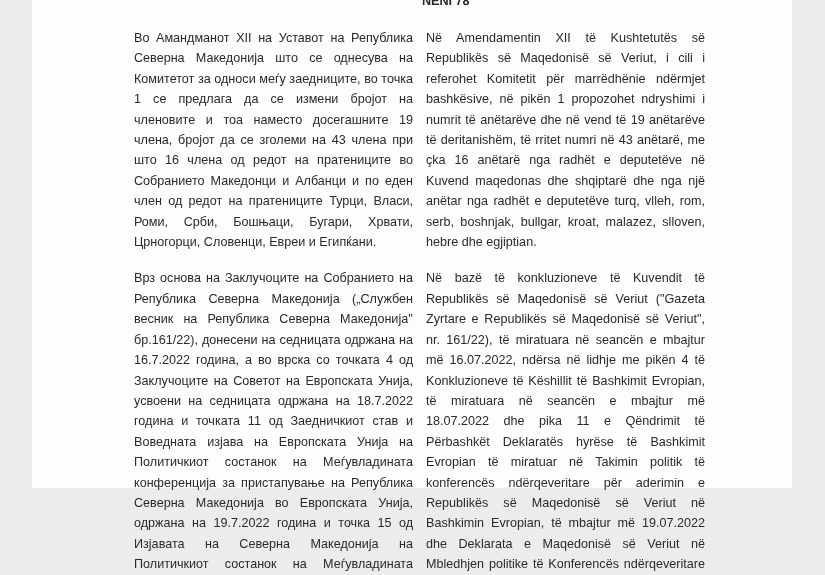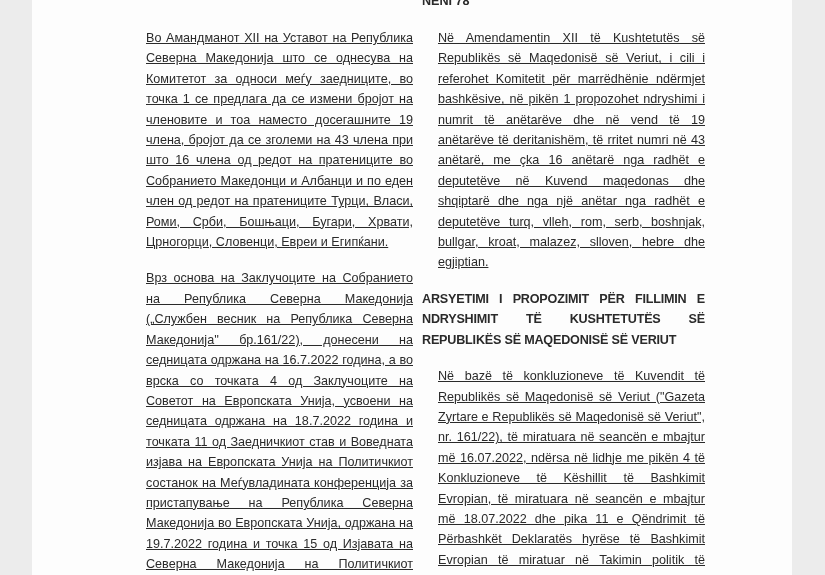--- a/index.html
+++ b/index.html
@@ -3,46 +3,45 @@
   <meta charset="utf-8">
   <style>
     html, body { margin: 0; padding: 0; }
     body {
       width: 825px; height: 575px; overflow: hidden;
       background: #ececec;
       font-family: "Liberation Sans", "DejaVu Sans", sans-serif;
       position: relative;
     }
     .page {
-      position: absolute; left: 32px; top: 0; width: 760px; height: 575px;
+      position: absolute; left: 32px; top: 0; width: 760px; height: 488px;
       background: #fdfdfd;
     }
     .col {
       position: absolute; top: 0; width: 283px;
       font-size: 12.6px; line-height: 20.4px; color: #2a2a2a;
     }
     .col.left { left: 98px; }
     .col.right { left: 390px; }
     .col p { margin: 0; text-align: justify; }
-    .col .para { margin: 0 0 16px 16px; text-decoration: underline; }
+    .col .para { margin: 0 0 16px 4px; }
     .col .heading { font-weight: bold; letter-spacing: -0.2px; margin: 0 0 16px 0; text-align: justify; }
     .article-num {
       position: absolute; left: 390px; top: -6px;
       font-weight: bold; font-size: 12.6px; color: #2a2a2a;
     }
   </style>
 </head>
 <body>
 
 <div class="page">
   <div class="article-num">NENI 78</div>
 
   <div class="col left" style="top:28px;">
     <p class="para">Во Амандманот XII на Уставот на Република Северна Македонија што се однесува на Комитетот за односи меѓу заедниците, во точка 1 се предлага да се измени бројот на членовите и тоа наместо досегашните 19 члена, бројот да се зголеми на 43 члена при што 16 члена од редот на пратениците во Собранието Македонци и Албанци и по еден член од редот на пратениците Турци, Власи, Роми, Срби, Бошњаци, Бугари, Хрвати, Црногорци, Словенци, Евреи и Египќани.</p>
     <p class="para">Врз основа на Заклучоците на Собранието на Република Северна Македонија („Службен весник на Република Северна Македонија'' бр.161/22), донесени на седницата одржана на 16.7.2022 година, а во врска со точката 4 од Заклучоците на Советот на Европската Унија, усвоени на седницата одржана на 18.7.2022 година и точката 11 од Заедничкиот став и Воведната изјава на Европската Унија на Политичкиот состанок на Меѓувладината конференција за пристапување на Република Северна Македонија во Европската Унија, одржана на 19.7.2022 година и точка 15 од Изјавата на Северна Македонија на Политичкиот состанок на Меѓувладината конференција за пристапување на Република Северна Македонија во Европската Унија, Владата на Република Северна Македонија на седницата одржана на 18.7.2023 година усвои Предлог за пристапување кон измена на Уставот на Република Северна Македонија со насоки за изменување и</p>
   </div>
 
   <div class="col right" style="top:28px;">
     <p class="para">Në Amendamentin XII të Kushtetutës së Republikës së Maqedonisë së Veriut, i cili i referohet Komitetit për marrëdhënie ndërmjet bashkësive, në pikën 1 propozohet ndryshimi i numrit të anëtarëve dhe në vend të 19 anëtarëve të deritanishëm, të rritet numri në 43 anëtarë, me çka 16 anëtarë nga radhët e deputetëve në Kuvend maqedonas dhe shqiptarë dhe nga një anëtar nga radhët e deputetëve turq, vlleh, rom, serb, boshnjak, bullgar, kroat, malazez, slloven, hebre dhe egjiptian.</p>
-    <p class="heading">ARSYETIMI I PROPOZIMIT PËR FILLIMIN E NDRYSHIMIT TË KUSHTETUTËS SË REPUBLIKËS SË MAQEDONISË SË VERIUT</p>
     <p class="para">Në bazë të konkluzioneve të Kuvendit të Republikës së Maqedonisë së Veriut ("Gazeta Zyrtare e Republikës së Maqedonisë së Veriut", nr. 161/22), të miratuara në seancën e mbajtur më 16.07.2022, ndërsa në lidhje me pikën 4 të Konkluzioneve të Këshillit të Bashkimit Evropian, të miratuara në seancën e mbajtur më 18.07.2022 dhe pika 11 e Qëndrimit të Përbashkët Deklaratës hyrëse të Bashkimit Evropian të miratuar në Takimin politik të konferencës ndërqeveritare për aderimin e Republikës së Maqedonisë së Veriut në Bashkimin Evropian, të mbajtur më 19.07.2022 dhe Deklarata e Maqedonisë së Veriut në Mbledhjen politike të Konferencës ndërqeveritare për aderimin e Republikës së Maqedonisë së Veriut në Bashkimin Evropian, Qeveria e Republikës së Maqedonisë së Veriut në seancën e mbajtur më ...... e miratoi Propozimin për nisjen e ndryshimit të Kushtetutës së Republikës së Maqedonisë së Veriut me kahe për ndryshimin dhe plotësimin e Kushtetutës së</p>
   </div>
 </div>
 
 </body></html>

